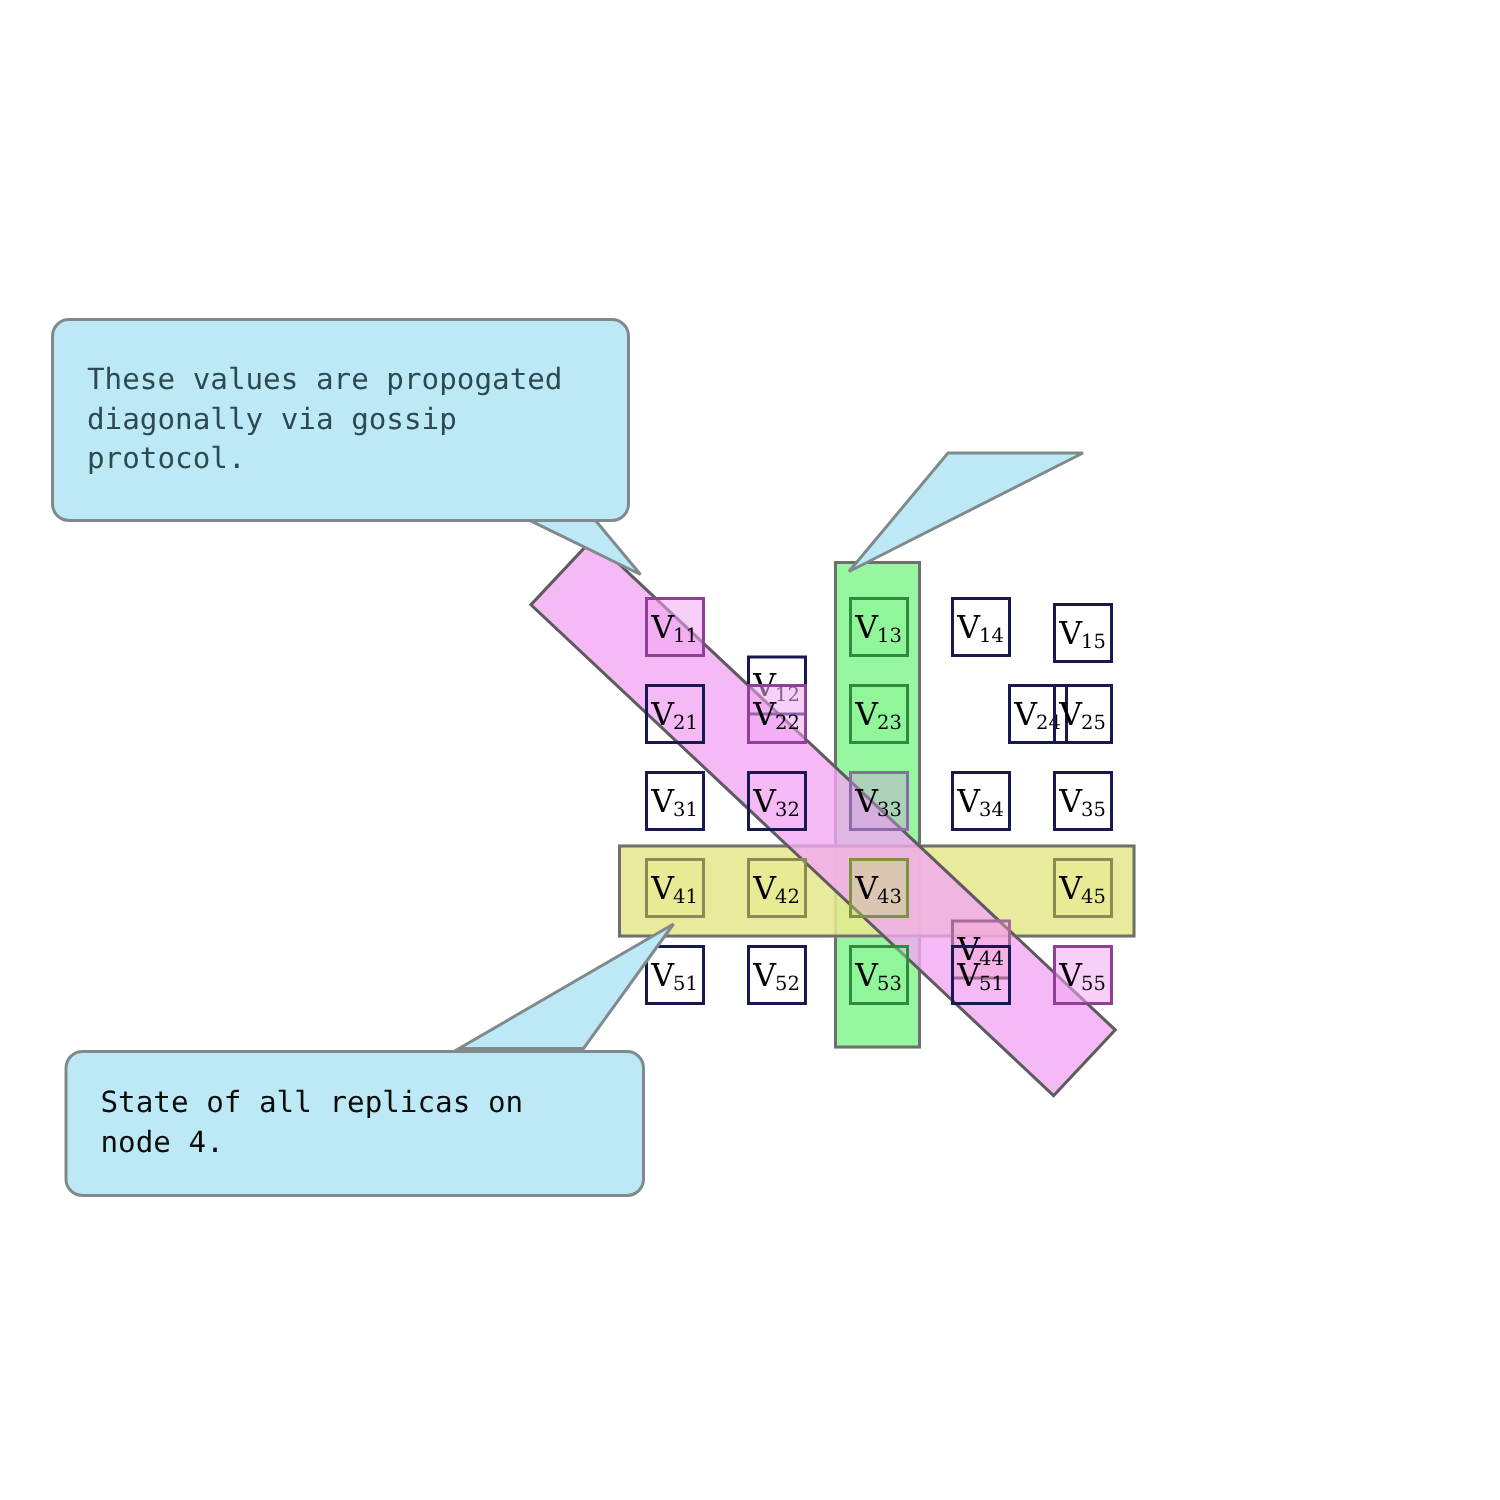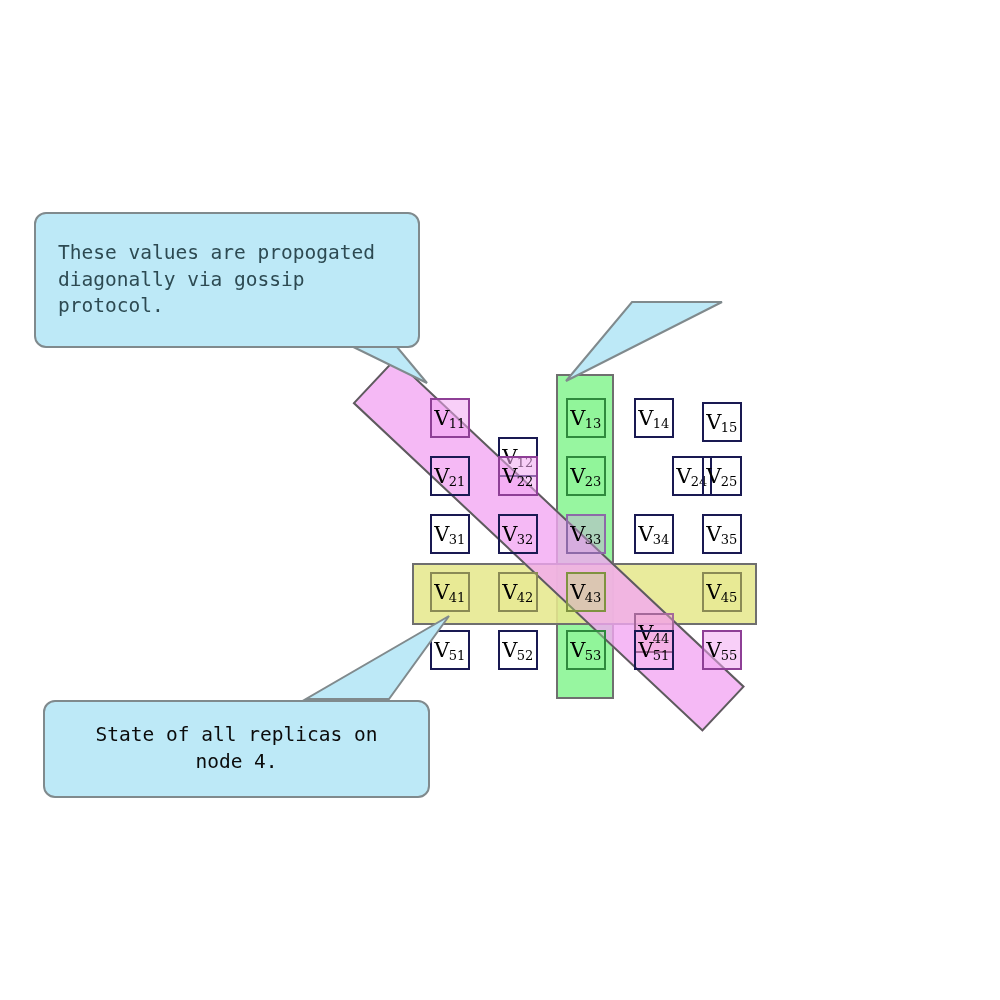--- a/index.html
+++ b/index.html
@@ -146,21 +146,21 @@
     width: 388px;
     height: 104px;
   }
   #callout-replica .ctext { color: #0b0b0b; }
   #callout-node {
     left: 43px;
     top: 700px;
     width: 387px;
     height: 98px;
   }
-  #callout-node .ctext { color: #0b0b0b; text-align: center; }
+  #callout-node .ctext { color: #0b0b0b; }
 
   
   #tails {
     position: absolute;
     left: 0;
     top: 0;
     width: 1000px;
     height: 1000px;
     z-index: 6;
     pointer-events: none;

